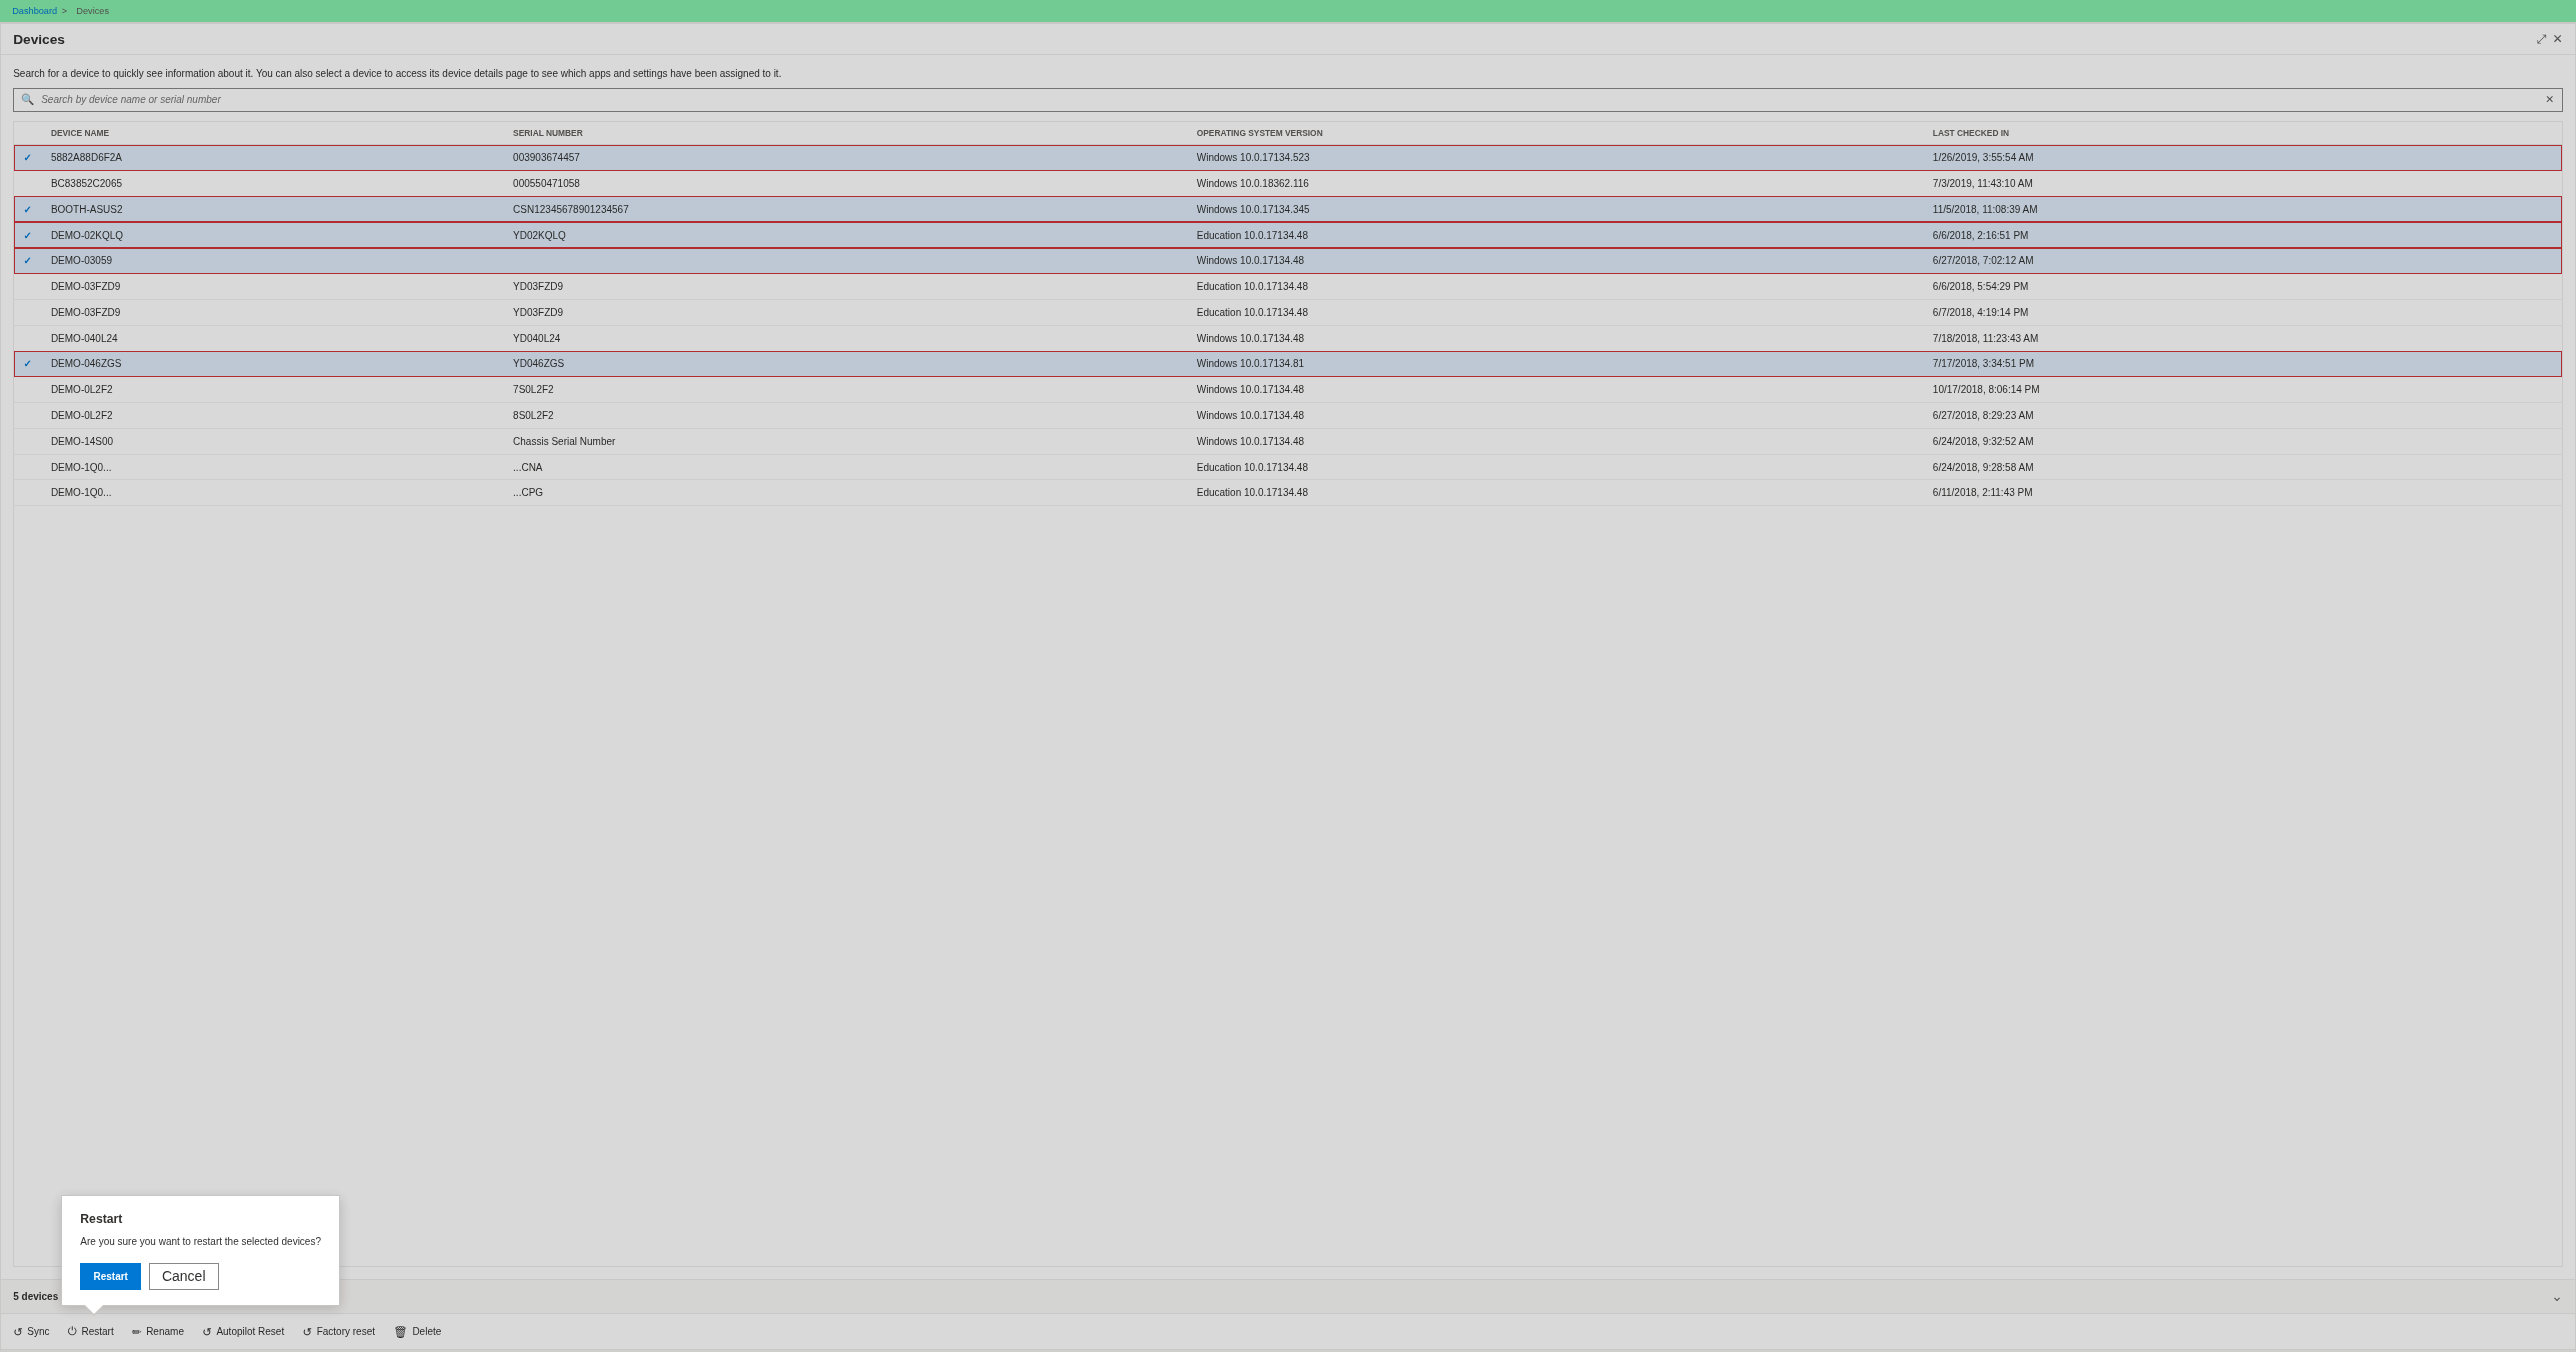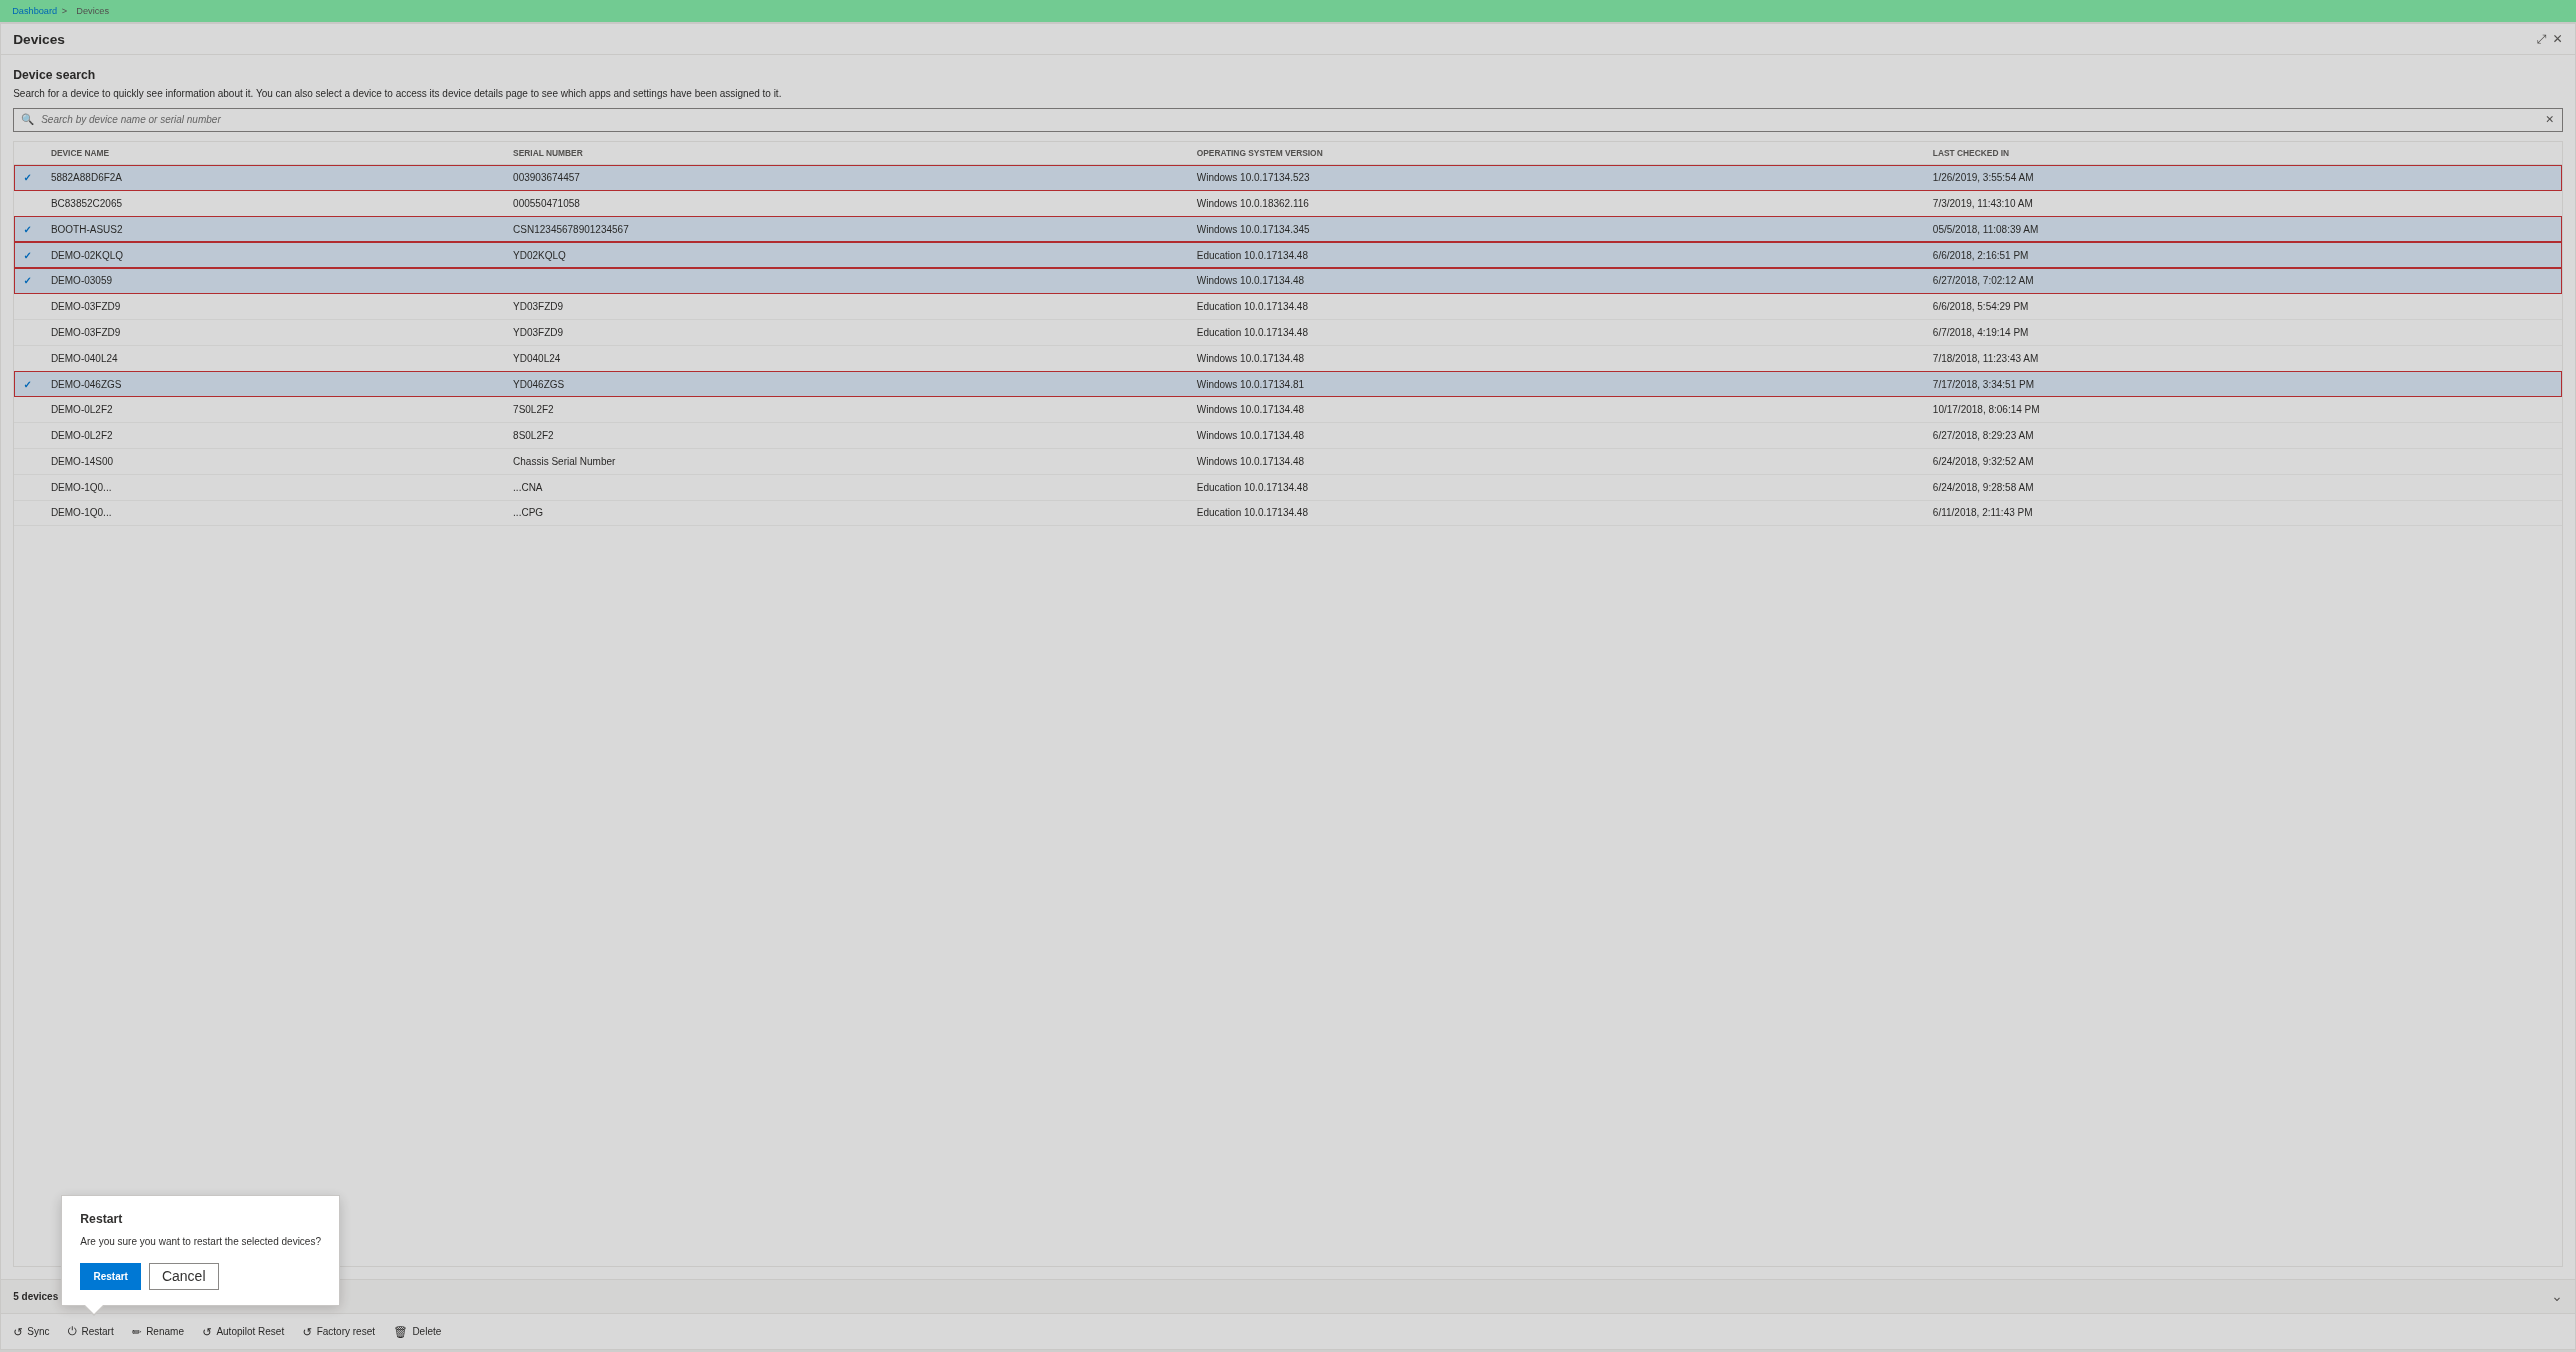--- a/index.html
+++ b/index.html
@@ -73,21 +73,20 @@
 <div class="panel">
   <div class="panel-header">
     <span class="panel-title">Devices</span>
     <div class="panel-icons">
       <button title="Pin">⤢</button>
       <button title="Close">✕</button>
     </div>
   </div>
 
   <div class="content">
-    <div class="search-title">Device search</div>
     <div class="search-desc">Search for a device to quickly see information about it. You can also select a device to access its device details page to see which apps and settings have been assigned to it.</div>
 
     <div class="search-bar">
       <span class="search-icon">🔍</span>
       <input type="text" placeholder="Search by device name or serial number" style="">
       <span class="clear-icon">✕</span>
     </div>
 
     <div class="table-container">
       <table>
@@ -119,21 +118,21 @@
       <td>Windows 10.0.18362.116</td>
       <td>7/3/2019, 11:43:10 AM</td>
     </tr>
             <tr class="selected red-outline">
       <td class="check-col">
         <span class="checkmark">✓</span>
       </td>
       <td>BOOTH-ASUS2</td>
       <td>CSN12345678901234567</td>
       <td>Windows 10.0.17134.345</td>
-      <td>05/5/2018, 11:08:39 AM</td>
+      <td>11/5/2018, 11:08:39 AM</td>
     </tr>
             <tr class="selected red-outline">
       <td class="check-col">
         <span class="checkmark">✓</span>
       </td>
       <td>DEMO-02KQLQ</td>
       <td>YD02KQLQ</td>
       <td>Education 10.0.17134.48</td>
       <td>6/6/2018, 2:16:51 PM</td>
     </tr>

